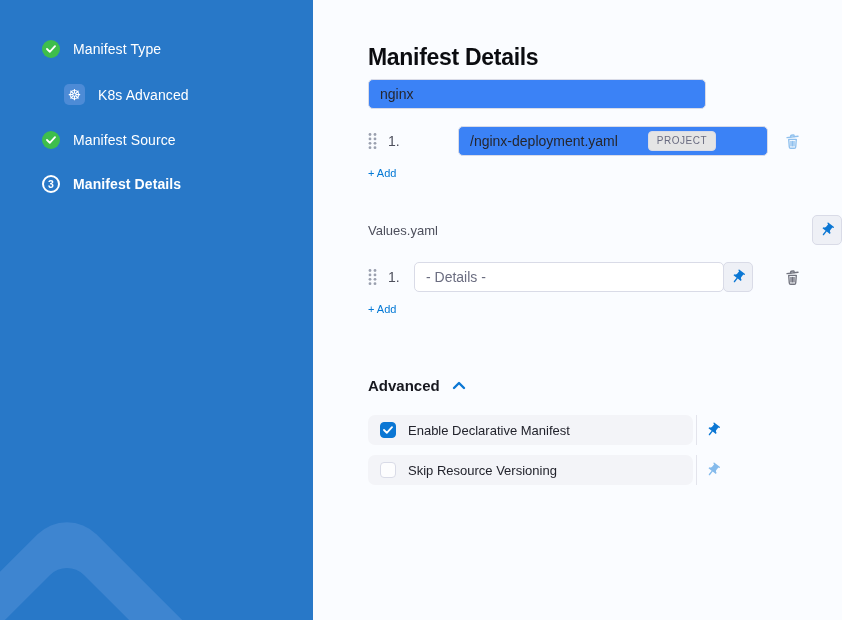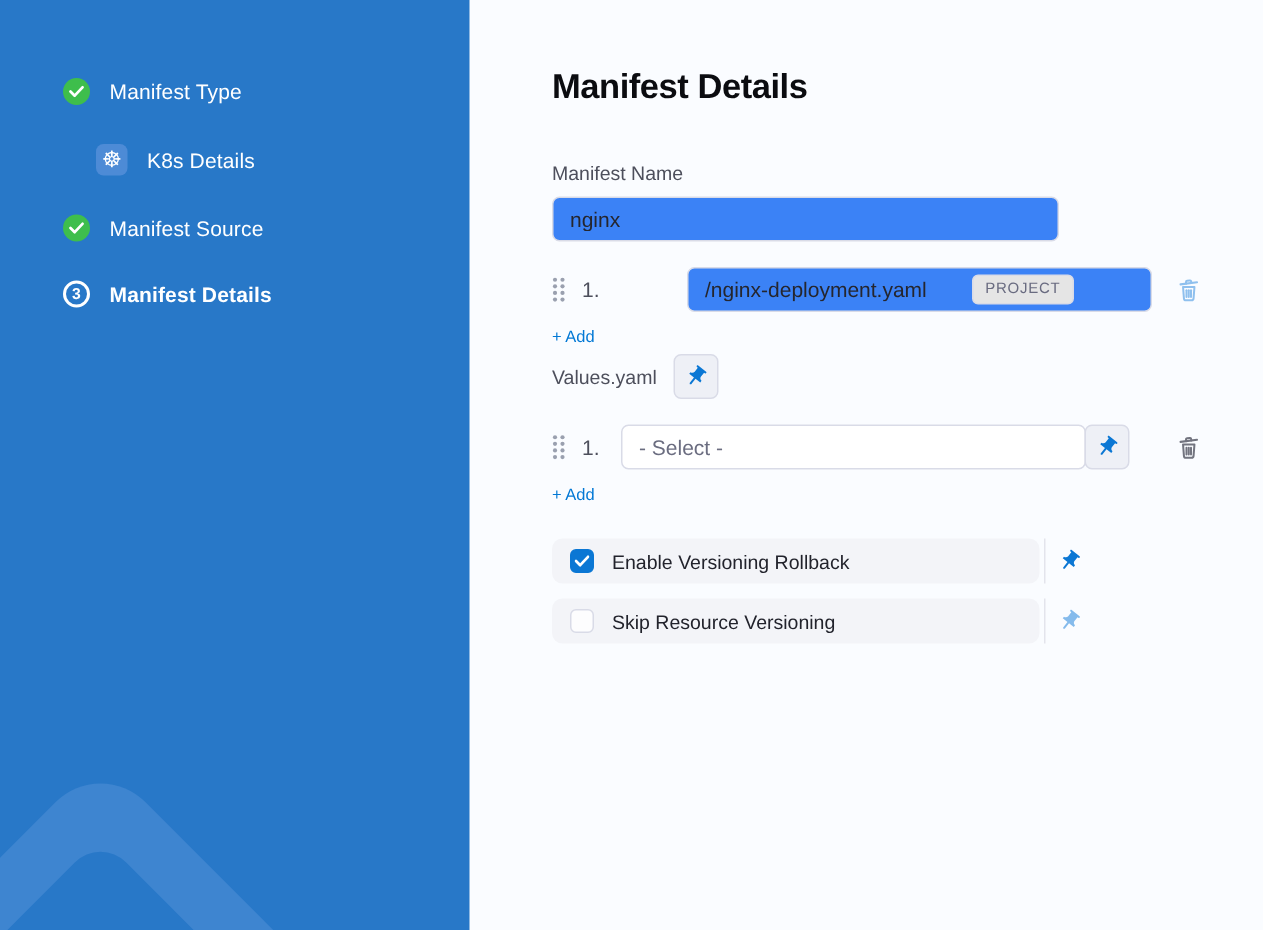--- a/index.html
+++ b/index.html
@@ -17,21 +17,21 @@
     background:#2878c8; overflow:hidden;
   }
   .wm-outer {
     position:absolute; left:-83px; top:567px; width:300px; height:300px;
     background:#3e85d0; border-radius:42px; transform:rotate(45deg);
   }
   .wm-inner {
     position:absolute; left:-8px; top:589px; width:150px; height:150px;
     background:#2878c8; border-radius:24px; transform:rotate(45deg);
   }
-  .nav { position:relative; z-index:2; padding:40px 0 0 42px;margin-top:12px; }
+  .nav { position:relative; z-index:2; padding:40px 0 0 42px; }
   .nav-item {
     display:flex; align-items:center; margin-bottom:26px;
     color:#fff; font-size:14px; cursor:pointer;
   }
   .nav-item .step-label { font-weight:500; letter-spacing:.1px; }
   .nav-item.current .step-label { font-weight:700; }
   .nav-item.sub { margin-left:22px; }
   .icon-gap { margin-right:13px; }
   .check-circle {
     width:18px; height:18px; border-radius:50%; background:#3ebe4c;
@@ -87,21 +87,21 @@
     padding:0 11px; font-size:14px; color:#6b6d80; line-height:28px; cursor:pointer;
   }
   .trash-btn { margin-left:30px; background:none; border:none; cursor:pointer; display:flex; }
   .trash-light { color:#8fc0ee; }
   .trash-gray  { color:#72747f; }
 
   .add-link {
     display:inline-block; margin-top:11px; font-size:11px; color:#0278d5;
     font-weight:500; cursor:pointer; text-decoration:none;
   }
-  .values-gap { margin-top:3px; }
+  .values-gap { margin-top:34px;justify-content:space-between; }
 
   .advanced-header { display:flex; align-items:center; gap:12px; margin-top:60px; cursor:pointer; }
   .advanced-title { font-size:15px; font-weight:700; color:#17181f; }
 
   .adv-row { display:flex; align-items:stretch; width:360px; height:30px; cursor:pointer; }
   .adv-row.first { margin-top:21px; }
   .adv-row + .adv-row { margin-top:10px;text-align:center; }
   .adv-main {
     flex:1; display:flex; align-items:center; gap:12px;
     background:#f3f4f8; border-radius:7px; padding-left:12px;
@@ -135,21 +135,21 @@
             <polyline points="1,4 3.8,6.8 9,1.2" fill="none" stroke="#ffffff" stroke-width="1.8" stroke-linecap="round" stroke-linejoin="round"></polyline>
           </svg>
       </span>
       <span class="step-label">Manifest Type</span>
     </div>
 
     <div class="nav-item sub">
       <span class="k8s-square icon-gap">
         <span>☸</span>
       </span>
-      <span class="step-label">K8s Details</span>
+      <span class="step-label">K8s Advanced</span>
     </div>
 
     <div class="nav-item">
       <span class="check-circle icon-gap">
         <svg width="10" height="8" viewBox="0 0 10 8">
             <polyline points="1,4 3.8,6.8 9,1.2" fill="none" stroke="#ffffff" stroke-width="1.8" stroke-linecap="round" stroke-linejoin="round"></polyline>
           </svg>
       </span>
       <span class="step-label">Manifest Source</span>
     </div>
@@ -160,21 +160,20 @@
     </div>
 
   </nav>
 </aside>
 
 <main class="main">
 
   <h1 class="page-title">Manifest Details</h1>
 
   
-  <div class="field-label mt-name-label">Manifest Name</div>
   <input class="text-input" type="text" value="nginx" style="">
 
   
 
   
   <div class="item-row">
     <span class="drag-handle">
       <svg width="9" height="18" viewBox="0 0 9 18" fill="currentColor">
           <circle cx="2" cy="2.5" r="1.4"></circle>
           <circle cx="7" cy="2.5" r="1.4"></circle>
@@ -237,21 +236,21 @@
           <circle cx="2" cy="6.9" r="1.4"></circle>
           <circle cx="7" cy="6.9" r="1.4"></circle>
           <circle cx="2" cy="11.3" r="1.4"></circle>
           <circle cx="7" cy="11.3" r="1.4"></circle>
           <circle cx="2" cy="15.7" r="1.4"></circle>
           <circle cx="7" cy="15.7" r="1.4"></circle>
         </svg>
     </span>
     <span class="row-index">1.</span>
     <div class="input-group">
-      <div class="select-box">- Select -</div>
+      <div class="select-box">- Details -</div>
       <button class="pin-btn pin-blue attached-pin">
         <svg width="16" height="16" viewBox="0 0 24 24" fill="currentColor">
             <g transform="rotate(38 12 12)">
               <path d="M16 9V4h1c.55 0 1-.45 1-1s-.45-1-1-1H7c-.55 0-1 .45-1 1s.45 1 1 1h1v5c0 1.66-1.34 3-3 3v2h5.97v7l1 1 1-1v-7H19v-2c-1.66 0-3-1.34-3-3z"></path>
             </g>
           </svg>
       </button>
     </div>
     <button class="trash-btn trash-gray">
       <svg width="19" height="19" viewBox="0 0 24 24" fill="none" stroke="currentColor" stroke-width="1.7" stroke-linecap="round" stroke-linejoin="round">
@@ -263,29 +262,37 @@
           <line x1="10.1" y1="12" x2="10.1" y2="17.6"></line>
           <line x1="12" y1="12" x2="12" y2="17.6"></line>
           <line x1="13.9" y1="12" x2="13.9" y2="17.6"></line>
         </svg>
     </button>
   </div>
 
   <a class="add-link">+ Add</a>
 
   
+  <div class="advanced-header">
+    <span class="advanced-title">Advanced</span>
+    <span style="display:flex;">
+      <svg width="14" height="9" viewBox="0 0 14 9">
+          <polyline points="2,7 7,2 12,7" fill="none" stroke="#0b77d4" stroke-width="2.4" stroke-linecap="round" stroke-linejoin="round"></polyline>
+        </svg>
+    </span>
+  </div>
 
   <div class="adv-row first">
     <div class="adv-main">
       <span class="checkbox checked">
         <svg class="check-mark" width="10" height="8" viewBox="0 0 10 8">
             <polyline points="1,4 3.8,6.8 9,1.2" fill="none" stroke="#ffffff" stroke-width="1.8" stroke-linecap="round" stroke-linejoin="round"></polyline>
           </svg>
       </span>
-      <span class="adv-label">Enable Versioning Rollback</span>
+      <span class="adv-label">Enable Declarative Manifest</span>
     </div>
     <div class="adv-pin-cell">
       <span class="pin-blue" style="display:flex;">
         <svg width="16" height="16" viewBox="0 0 24 24" fill="currentColor">
             <g transform="rotate(38 12 12)">
               <path d="M16 9V4h1c.55 0 1-.45 1-1s-.45-1-1-1H7c-.55 0-1 .45-1 1s.45 1 1 1h1v5c0 1.66-1.34 3-3 3v2h5.97v7l1 1 1-1v-7H19v-2c-1.66 0-3-1.34-3-3z"></path>
             </g>
           </svg>
       </span>
     </div>

